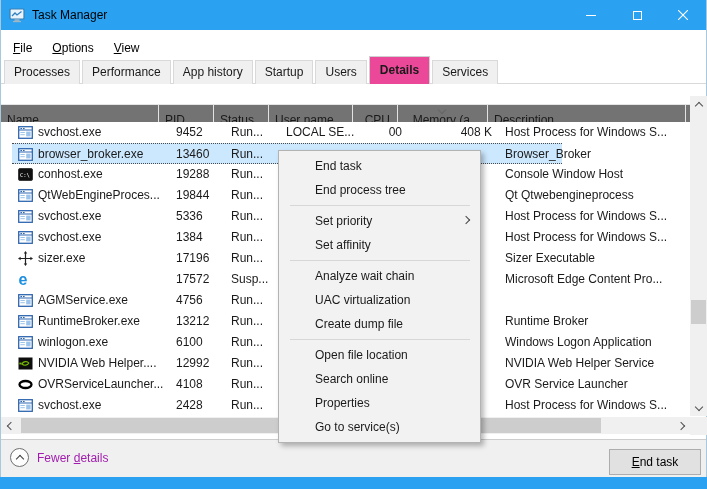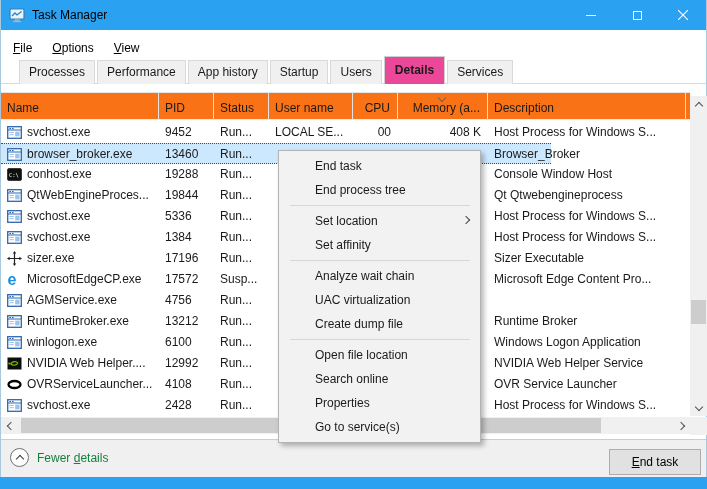--- a/index.html
+++ b/index.html
@@ -20,38 +20,38 @@
   .cap-btn{width:46px;height:30px;display:flex;align-items:center;justify-content:center;}
   .cap-min i{display:block;width:10px;height:1px;background:#fff;}
   .cap-max i{display:block;width:9px;height:9px;border:1px solid #fff;}
 
   
   .menubar{position:absolute;left:0;top:30px;width:100%;height:25px;background:#fff;display:flex;padding-left:4px;margin-top:8px;}
   .menu-item{padding:3px 8px;margin-right:4px;color:#000;}
   .menu-item u{text-decoration:underline;}
 
   
-  .tabstrip{position:absolute;left:0;top:55px;width:100%;height:29px;background:#fff;border-bottom:1px solid #d9d9d9;display:flex;align-items:flex-end;padding-left:18px;}
+  .tabstrip{position:absolute;left:0;top:55px;width:100%;height:29px;background:#fff;border-bottom:1px solid #d9d9d9;display:flex;align-items:flex-end;padding-left:3px;}
   .tab{background:#f0f0f0;border:1px solid #d9d9d9;border-bottom:none;padding:4px 9px 5px 9px;margin-right:2px;position:relative;top:1px;color:#1a1a1a;}
   .tab.selected{background:#ec4899;font-weight:bold;padding:6px 10px 7px 10px;z-index:2;border-color:#cfcfcf;text-align:center;}
 
   
-  .list-header{position:absolute;left:0;top:92px;width:689px;height:28px;background:#f97316;border-top:1px solid #e5e5e5;border-bottom:1px solid #ededed;}
+  .list-header{position:absolute;left:0;top:104px;width:689px;height:28px;background:#737373;border-top:1px solid #e5e5e5;border-bottom:1px solid #ededed;}
   .hcell{position:absolute;top:0;height:27px;line-height:30px;padding-left:6px;border-right:1px solid #e3e3e3;white-space:nowrap;overflow:hidden;}
   .hcell.right{text-align:right;padding-right:7px;}
   .sort-chev{position:absolute;top:2px;left:50%;margin-left:-4px;width:6px;height:6px;border-right:1px solid #666;border-bottom:1px solid #666;transform:rotate(45deg);}
 
   
   .c0{left:0;width:158px;} .c1{left:158px;width:55px;} .c2{left:213px;width:55px;}
   .c3{left:268px;width:84px;} .c4{left:352px;width:45px;} .c5{left:397px;width:90px;}
   .c6{left:487px;width:198px;}
 
   
   .rows{position:absolute;left:0;top:122px;width:689px;height:294px;background:#fff;}
-  .row{position:absolute;left:0;width:550px;height:21px;}
+  .row{position:absolute;left:11px;width:550px;height:21px;}
   .row.selected{background:var(--selection);border-top:1px dotted #4a4a4a;border-bottom:1px dotted #4a4a4a;}
   .cell{position:absolute;top:0;height:21px;line-height:21px;white-space:nowrap;overflow:hidden;padding-left:6px;}
   .cell.right{text-align:right;padding-left:0;padding-right:7px;}
   .cell.name{padding-left:26px;}
   .row-icon{position:absolute;left:6px;top:3px;width:15px;height:15px;}
 
   
   .vscroll{position:absolute;left:689px;top:96px;width:17px;height:320px;background:#f0f0f0;}
   .vscroll .thumb{position:absolute;left:1px;top:204px;width:15px;height:24px;background:#cdcdcd;}
   .hscroll{position:absolute;left:0;top:417px;width:689px;height:17px;background:#f0f0f0;}
@@ -69,21 +69,21 @@
   .cm-item{height:24px;line-height:24px;padding-left:36px;position:relative;color:#1a1a1a;white-space:nowrap;}
   .cm-sep{height:1px;background:#d7d7d7;margin:3px 10px 3px 11px;}
   .cm-sub{position:absolute;right:11px;top:8px;width:6px;height:6px;border-right:1.3px solid #444;border-bottom:1.3px solid #444;transform:rotate(-45deg);}
 
   
   .footer-line{position:absolute;left:0;top:439px;width:100%;height:1px;background:#cdcdcd;}
   .footer{position:absolute;left:0;top:440px;width:100%;height:37px;background:#f0f0f0;}
   .details-toggle{position:absolute;left:9px;top:8px;display:flex;align-items:center;}
   .toggle-circle{width:19px;height:19px;border:1px solid #707070;border-radius:50%;display:flex;align-items:center;justify-content:center;background:#fdfdfd;}
   .toggle-circle .chev{border-color:#3c3c3c;}
-  .details-toggle .lbl{margin-left:8px;color:#15803d;}
+  .details-toggle .lbl{margin-left:8px;color:#a21caf;}
   .end-task-btn{position:absolute;left:608px;top:9px;width:92px;height:26px;background:#e1e1e1;border:1px solid #adadad;text-align:center;line-height:24px;color:#000;}
   u{text-decoration:underline;}
 
   .taskbar-strip{position:absolute;left:0;top:477px;width:707px;height:12px;background:var(--strip);}
 </style>
 </head>
 <body>
 
 <div class="window">
 
@@ -247,21 +247,21 @@
         <div class="cell c1">17196</div>
         <div class="cell c2">Run...</div>
         <div class="cell c3"></div>
         <div class="cell c4 right"></div>
         <div class="cell c5 right"></div>
         <div class="cell c6">Sizer Executable</div>
       </div>
       <div class="row" style="top: 147px;">
         <div class="cell c0 name"><span class="row-icon"><svg width="15" height="15" viewBox="0 0 15 15">
               <text x="0.5" y="13" font-size="16" font-weight="bold" fill="#1d8fe0" font-family="sans-serif">e</text>
-            </svg></span><span>MicrosoftEdgeCP.exe</span></div>
+            </svg></span></div>
         <div class="cell c1">17572</div>
         <div class="cell c2">Susp...</div>
         <div class="cell c3"></div>
         <div class="cell c4 right"></div>
         <div class="cell c5 right"></div>
         <div class="cell c6">Microsoft Edge Content Pro...</div>
       </div>
       <div class="row" style="top: 168px;">
         <div class="cell c0 name"><span class="row-icon"><svg width="15" height="15" viewBox="0 0 15 15">
               <rect x="0.7" y="1.7" width="13.6" height="11.6" fill="#fff" stroke="#2f66b0" stroke-width="1.3"></rect>
@@ -384,21 +384,21 @@
         </span>
       <span class="lbl">Fewer <u>d</u>etails</span>
     </div>
     <div class="end-task-btn"><u>E</u>nd task</div>
   </div>
 
   <div class="context-menu">
       <div class="cm-item"><span>End task</span></div>
       <div class="cm-item"><span>End process tree</span></div>
       <div class="cm-sep"></div>
-      <div class="cm-item"><span>Set location</span><span class="cm-sub"></span></div>
+      <div class="cm-item"><span>Set priority</span><span class="cm-sub"></span></div>
       <div class="cm-item"><span>Set affinity</span></div>
       <div class="cm-sep"></div>
       <div class="cm-item"><span>Analyze wait chain</span></div>
       <div class="cm-item"><span>UAC virtualization</span></div>
       <div class="cm-item"><span>Create dump file</span></div>
       <div class="cm-sep"></div>
       <div class="cm-item"><span>Open file location</span></div>
       <div class="cm-item"><span>Search online</span></div>
       <div class="cm-item"><span>Properties</span></div>
       <div class="cm-item"><span>Go to service(s)</span></div>

